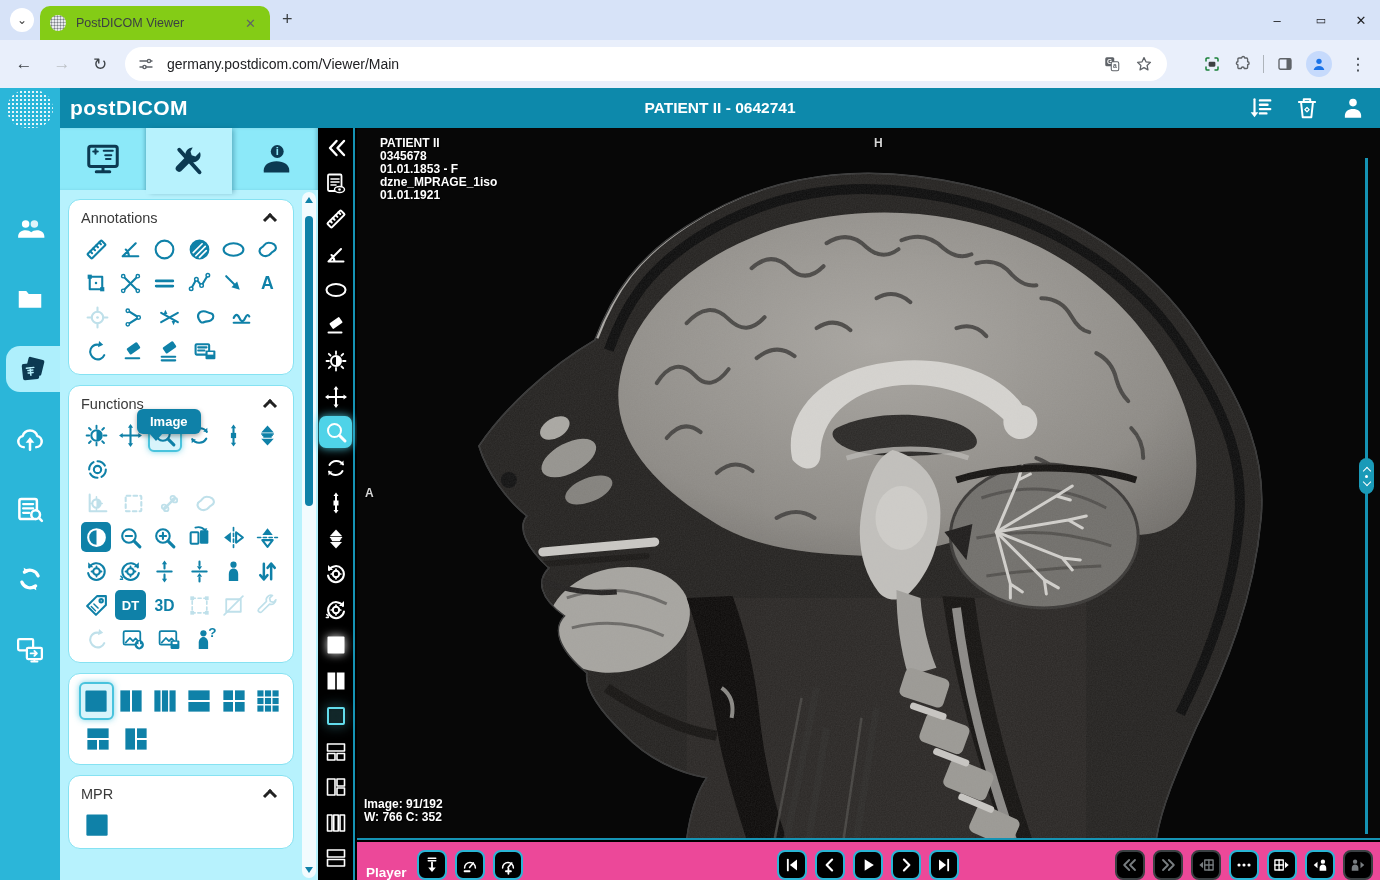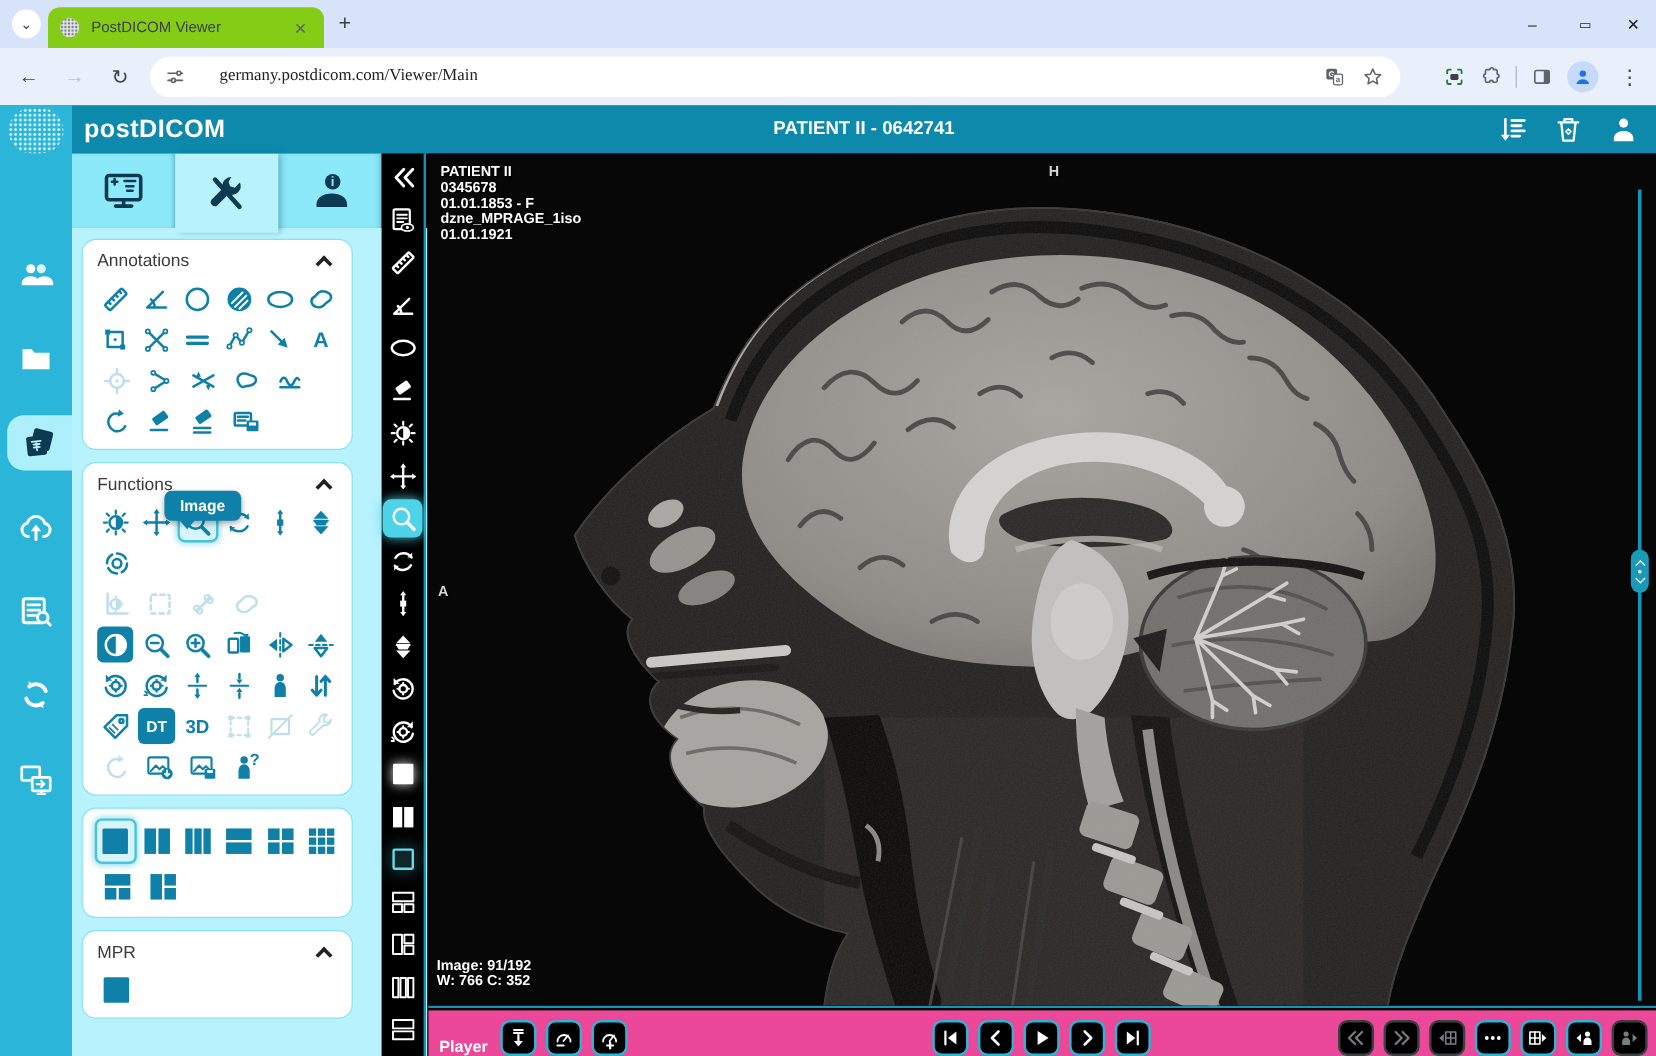--- a/index.html
+++ b/index.html
@@ -11,21 +11,21 @@
   #favicon{width:16px;height:16px;border-radius:50%;background:radial-gradient(#7d8288 0.8px,rgba(125,130,136,.35) 1.1px,transparent 1.4px) 0 0/3px 3px,#e8eaed;margin-right:10px;flex:0 0 16px;}
   #tab-title{font-size:12.5px;color:#3c4043;flex:1;white-space:nowrap;overflow:hidden;}
   .tab-close{color:#5f6368;font-size:13px;padding:2px 4px;border-radius:4px;}
   #new-tab-btn{position:absolute;left:282px;top:9px;color:#3c4043;font-size:18px;line-height:20px;}
   .winctl{position:absolute;top:6px;width:30px;height:28px;display:flex;align-items:center;justify-content:center;color:#202124;font-size:13px;}
   #btoolbar{position:absolute;left:0;top:40px;width:1380px;height:48px;background:#e9effb;display:flex;align-items:center;}
   .nav-ic{width:28px;height:28px;display:flex;align-items:center;justify-content:center;font-size:17px;color:#3f4449;margin-left:10px;}
   .nav-ic.dim{color:#bdc1c6;}
   #omnibox{position:absolute;left:125px;top:47px;width:1042px;height:34px;border-radius:17px;background:#fff;display:flex;align-items:center;padding:0 12px;}
   #omnibox svg{width:18px;height:18px;}
-  #url-text{font-size:14px;color:#202124;margin-left:28px;flex:1;font-family:Liberation Serif, serif;}
+  #url-text{font-size:14px;color:#202124;margin-left:12px;flex:1;}
   .omni-right{display:flex;align-items:center;gap:14px;margin-right:2px;}
   .chrome-right{position:absolute;right:8px;top:47px;height:34px;display:flex;align-items:center;gap:12px;}
   .chrome-right svg{width:20px;height:20px;}
   #avatar{width:26px;height:26px;border-radius:50%;background:#c6dafc;display:flex;align-items:center;justify-content:center;}
   #avatar svg{width:16px;height:16px;color:#1a73e8;}
   .vsep{width:1px;height:18px;background:#aeb4bb;}
   
   #appheader{position:absolute;left:60px;top:88px;width:1320px;height:40px;background:#0d89ab;display:flex;align-items:center;}
   #logo{color:#fff;font-size:21px;font-weight:700;letter-spacing:.4px;margin-left:10px;z-index:2;}
   #patient-title{position:absolute;left:0;right:0;text-align:center;color:#fff;font-weight:bold;font-size:15.5px;}
@@ -37,21 +37,21 @@
   #rail-items{position:absolute;left:0;top:118px;width:60px;display:flex;flex-direction:column;gap:24px;}
   .rail-item{width:60px;height:46px;display:flex;align-items:center;justify-content:center;color:#fff;}
   .rail-item svg{width:30px;height:30px;}
   .rail-item.active{background:#aeeffc;border-radius:14px 0 0 14px;width:54px;margin-left:6px;color:#0c3a52;}
   
   #tabrow{position:absolute;left:60px;top:128px;width:258px;height:62px;background:#5ecfe6;display:flex;}
   .apptab{width:86px;height:62px;background:#8ce9f9;display:flex;align-items:center;justify-content:center;color:#0c3a52;box-shadow:inset -3px 0 4px -2px rgba(0,70,95,.35);}
   .apptab svg{width:36px;height:36px;}
   .apptab.active{background:#b7f2fd;height:66px;box-shadow:3px 0 5px -1px rgba(0,70,95,.35);z-index:2;}
   
-  #panel{position:absolute;left:60px;top:190px;width:296px;height:690px;background:#b7f2fd;overflow:hidden;}
+  #panel{position:absolute;left:60px;top:190px;width:258px;height:690px;background:#b7f2fd;overflow:hidden;}
   .card{position:relative;margin:9px 20px 10px 8px;background:#fff;border:1px solid #86e2f2;border-radius:12px;padding:8px 8px 6px 10px;width:226px;}
   .card-head{display:flex;align-items:center;justify-content:space-between;padding:2px 4px 6px 2px;}
   .card-title{font-size:14.5px;color:#3a3a3a;}
   .chev-up{width:10px;height:10px;border-top:3px solid #222;border-right:3px solid #222;transform:rotate(-45deg);margin-right:6px;margin-top:4px;}
   .tool-row{display:flex;}
   .tool{width:36px;height:34px;display:flex;align-items:center;justify-content:center;color:#0f81a8;border-radius:6px;}
   .tool svg{width:25px;height:25px;}
   .tool.disabled{color:#bfe0ea;}
   .tool.selected{background:#d8f4fb;border:2px solid #49c3dd;box-shadow:0 0 6px rgba(73,195,221,.7);}
   .tool.active{background:#0f81a8;color:#fff;border-radius:5px;width:32px;height:30px;margin:2px;}
@@ -73,21 +73,21 @@
   .vtool svg{width:24px;height:24px;}
   .vtool.selected{background:#4fd3e8;box-shadow:0 0 10px rgba(79,211,232,.95);color:#fff;}
   .vtool.white-glow svg{filter:drop-shadow(0 0 5px rgba(255,255,255,.9));}
   .vtool.hl{color:#62dcec;}
   .vtool.hl svg{filter:drop-shadow(0 0 6px rgba(98,220,236,.95));}
   
   #viewer{position:absolute;left:357px;top:128px;width:1023px;height:752px;background:#000;}
   #image-area{position:absolute;left:0;top:0;width:1023px;height:712px;background:#070707;border-bottom:2px solid #1593b4;overflow:hidden;}
   #mri{position:absolute;left:0;top:0;width:1023px;height:712px;}
   .ovl{position:absolute;color:#fff;font-size:12px;font-weight:bold;line-height:13px;text-shadow:1px 1px 1px #000;}
-  #ovl-tl{left:10px;top:9px;}
+  #ovl-tl{left:23px;top:9px;}
   #ovl-bl{left:7px;bottom:14px;}
   .orient{position:absolute;color:#d6d6d6;font-size:12px;font-weight:bold;text-shadow:1px 1px 1px #000;}
   #orient-h{left:517px;top:8px;}
   #orient-a{left:8px;top:358px;}
   
   #img-slider{position:absolute;right:12px;top:30px;width:3px;height:676px;background:#1593b4;}
   #img-slider .thumb{position:absolute;left:-6px;top:300px;width:15px;height:36px;background:#1a9ab8;border-radius:8px;display:flex;flex-direction:column;align-items:center;justify-content:center;gap:1px;color:#fff;}
   #img-slider .thumb .c{width:6px;height:6px;border:1.6px solid #fff;border-left:none;border-bottom:none;}
   #img-slider .thumb .cu{transform:rotate(-45deg);}
   #img-slider .thumb .cd{transform:rotate(135deg);}

